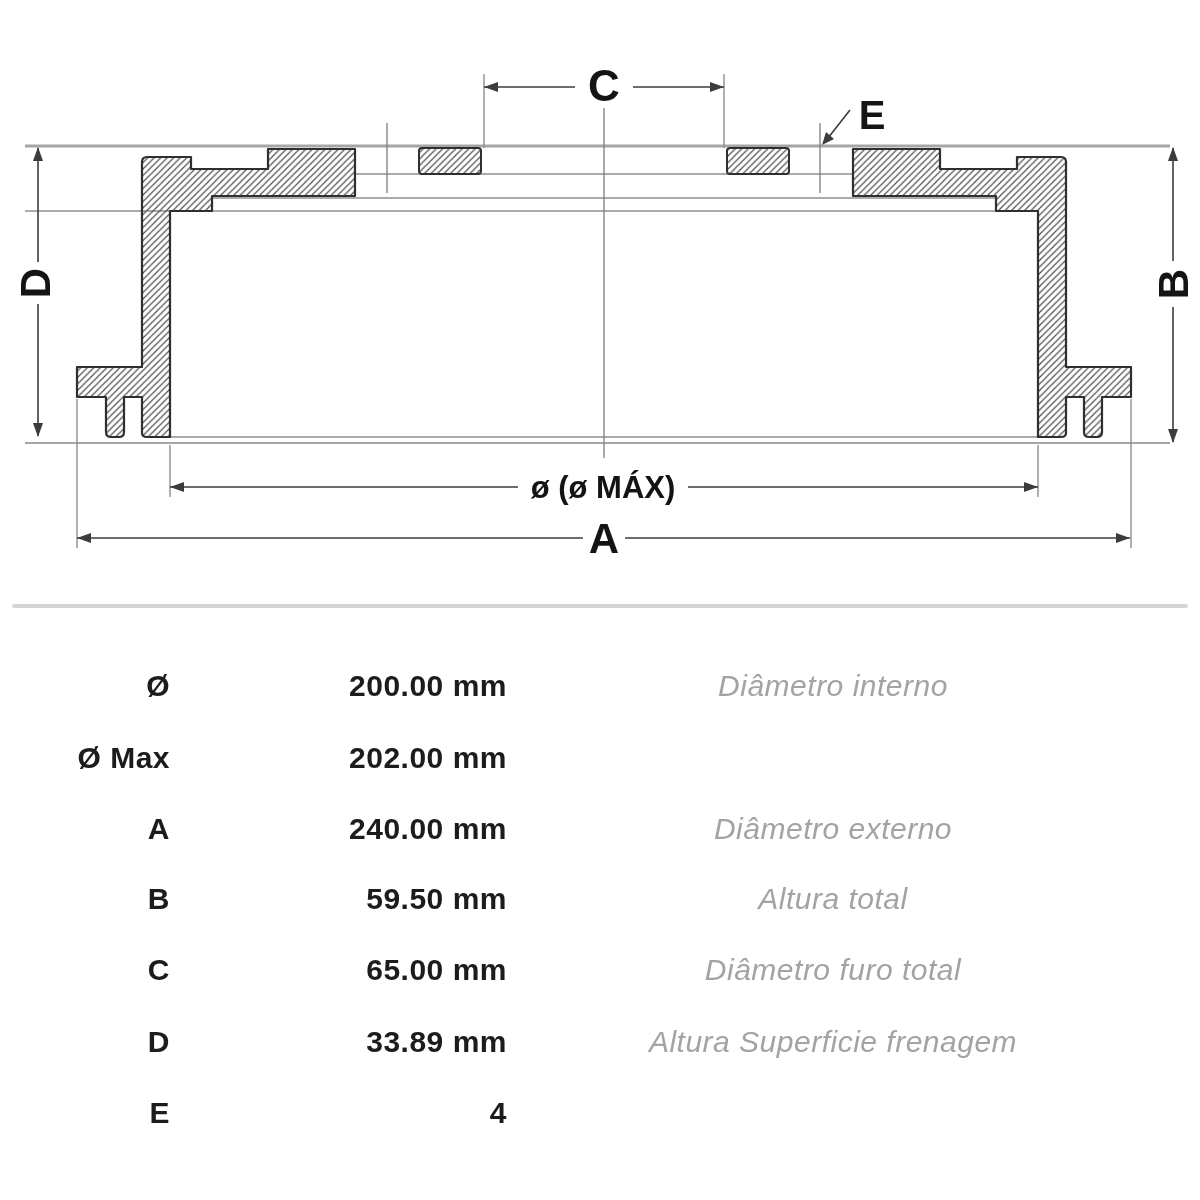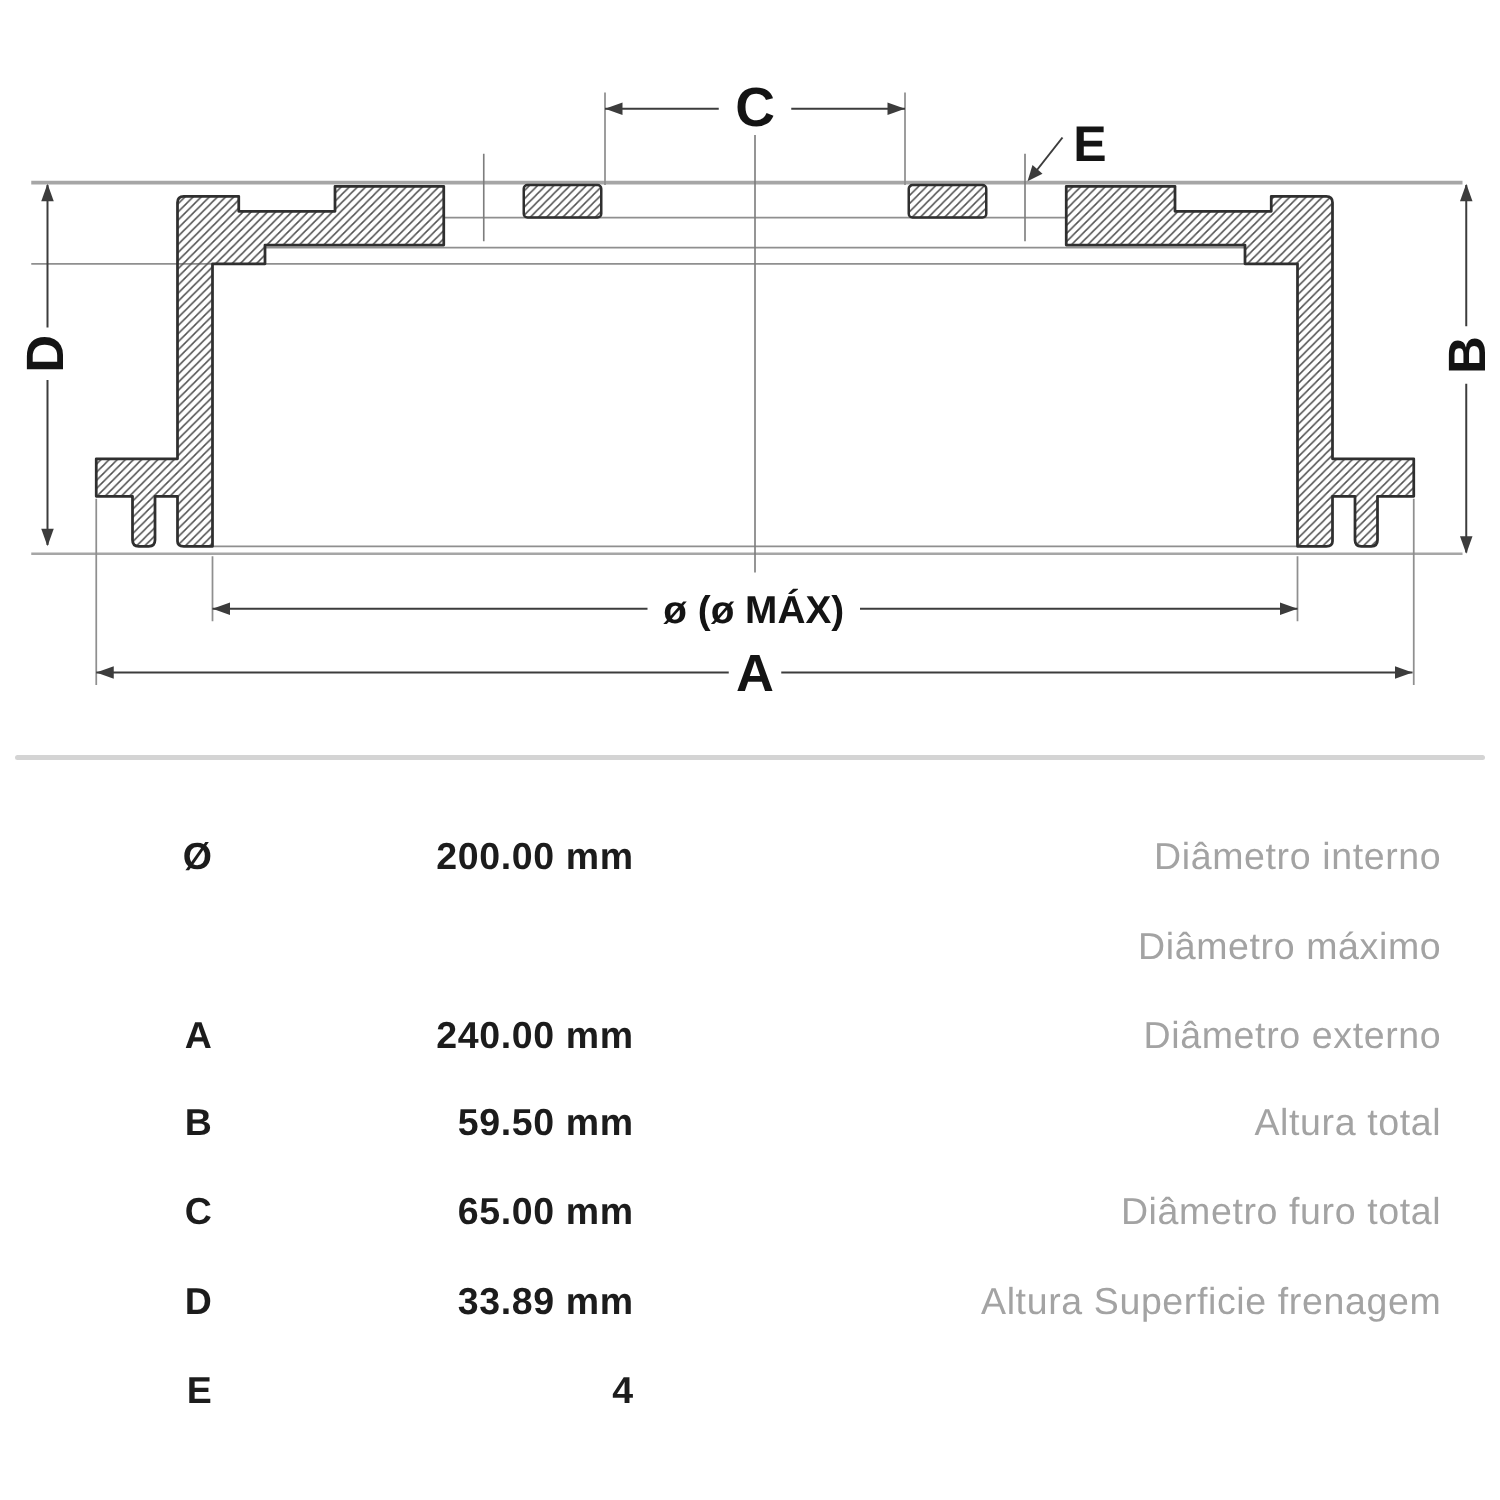--- a/index.html
+++ b/index.html
@@ -8,22 +8,22 @@
   .drawing{position:absolute;left:0;top:0;}
   .dim-label{font-family:"Liberation Sans", sans-serif;font-weight:bold;fill:#141414;}
   .spec-divider{position:absolute;left:12px;top:604px;width:1176px;height:4px;
                 background:#d4d4d4;border-radius:2px;}
   .spec-table{position:absolute;left:0;top:0;width:1200px;}
   .spec-row{position:absolute;left:0;width:1200px;height:36px;line-height:36px;font-size:30px;}
   .spec-row .lbl{position:absolute;left:0;width:170px;text-align:right;
                  font-weight:bold;color:#1c1c1c;letter-spacing:0.5px;}
   .spec-row .val{position:absolute;left:217px;width:290px;text-align:right;
                  font-weight:bold;color:#1c1c1c;letter-spacing:0.5px;}
-  .spec-row .dsc{position:absolute;left:513px;width:640px;text-align:right;
-                 color:#a3a3a3;letter-spacing:0.5px;}
+  .spec-row .dsc{position:absolute;left:513px;width:640px;text-align:center;
+                 color:#a3a3a3;letter-spacing:0.5px;font-style:italic;}
 </style>
 </head>
 <body>
 
 <div class="page">
 
   <svg class="drawing" width="1200" height="604" viewBox="0 0 1200 604">
     <defs>
       <pattern id="hatch" width="6.5" height="6.5" patternUnits="userSpaceOnUse">
         <path d="M0,6.5 L6.5,0 M-1.6,1.6 L1.6,-1.6 M4.9,8.1 L8.1,4.9" stroke="#4f4f4f" stroke-width="1.2" fill="none"></path>
@@ -115,21 +115,22 @@
 
   <div class="spec-table">
 
     <div class="spec-row" style="top:668px">
       <span class="lbl">Ø</span>
       <span class="val">200.00 mm</span>
       <span class="dsc">Diâmetro interno</span>
     </div>
 
     <div class="spec-row" style="top:740px">
-      <span class="dsc">Diâmetro máximo</span>
+      <span class="lbl">Ø Max</span>
+      <span class="val">202.00 mm</span>
     </div>
 
     <div class="spec-row" style="top:811px">
       <span class="lbl">A</span>
       <span class="val">240.00 mm</span>
       <span class="dsc">Diâmetro externo</span>
     </div>
 
     <div class="spec-row" style="top:881px">
       <span class="lbl">B</span>

